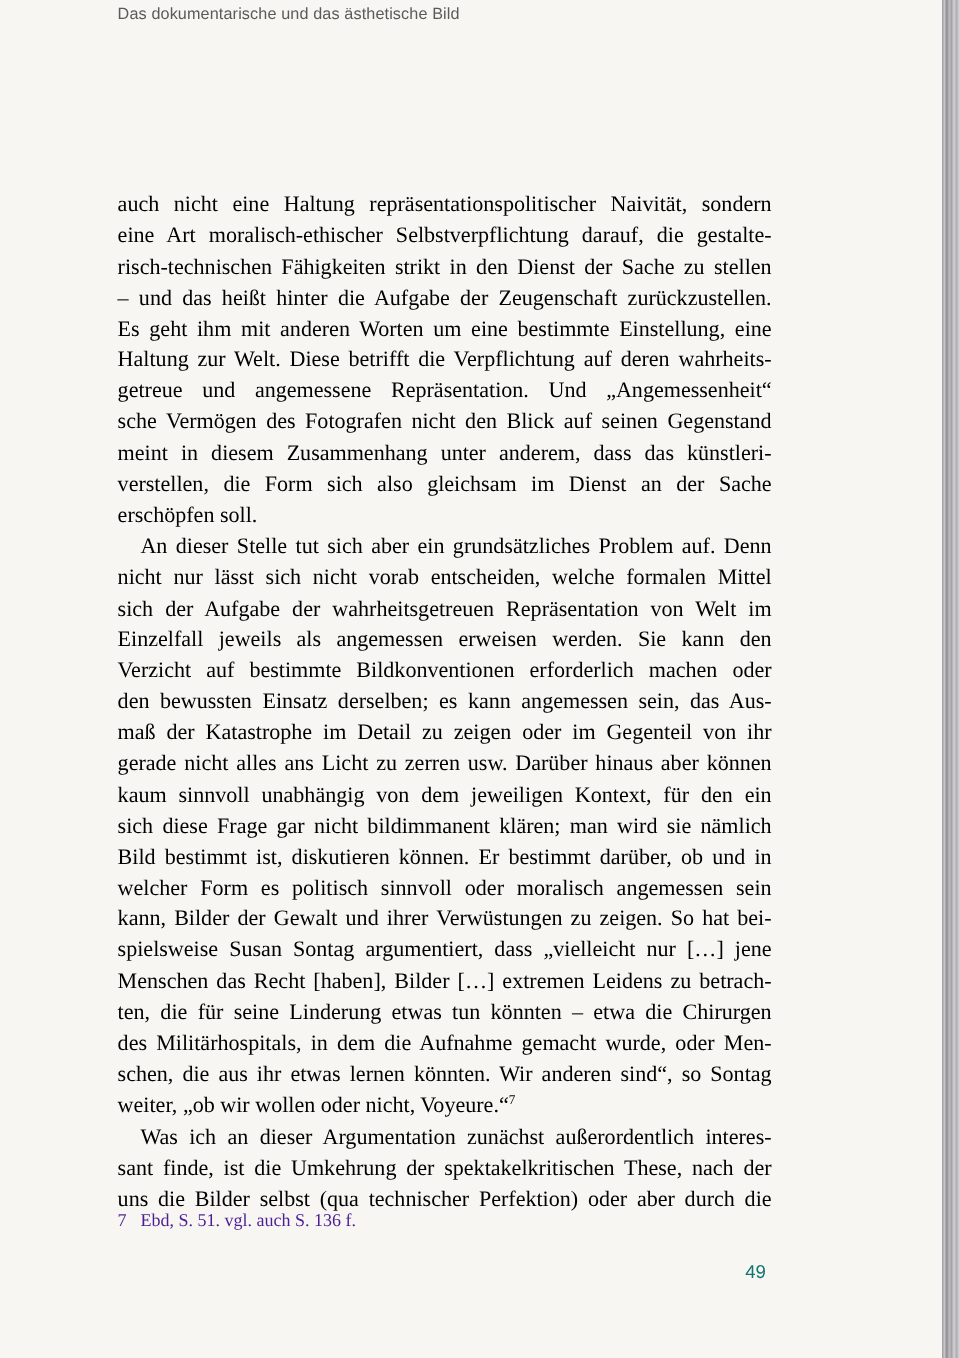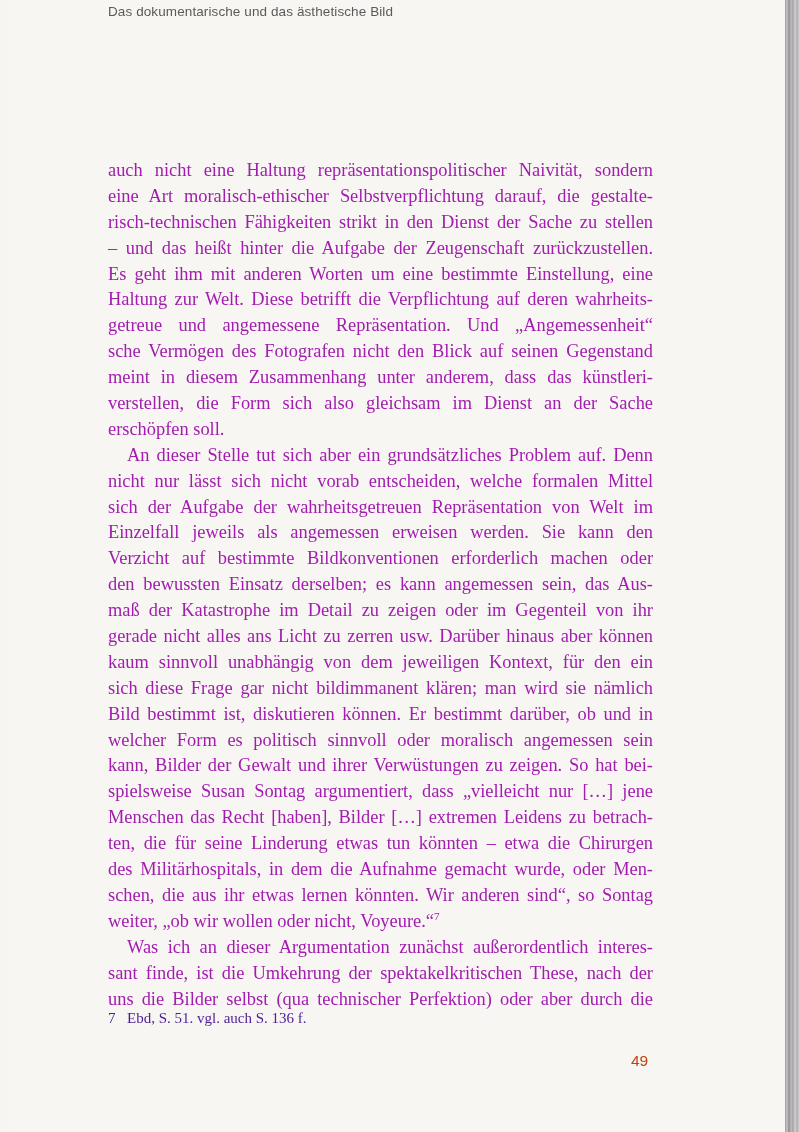--- a/index.html
+++ b/index.html
@@ -13,21 +13,20 @@
       overflow: hidden;
       background: #f7f5f1;
     }
     .page {
       position: absolute;
       left: 0;
       top: 0;
       width: 785px;
       height: 1132px;
       background: #f8f6f2;
-      margin-left: 10px;
     }
     .edge {
       position: absolute;
       top: 0;
       right: 0;
       width: 15px;
       height: 1132px;
       background: linear-gradient(to right, #9c9a9c 0px, #c8c6c8 2px, #8e8c90 4px, #bebcbe 6px, #a4a2a6 8px, #d4d2d4 10px, #b0aeb2 12px, #dcdadc 15px);
     }
     .running-head {
@@ -41,21 +40,21 @@
       white-space: nowrap;
     }
     .body-text {
       position: absolute;
       left: 98px;
       top: 158px;
       width: 545px;
       font-family: "Liberation Serif", serif;
       font-size: 18.4px;
       line-height: 25.9px;
-      color: #a21caf;
+      color: #000000;
     }
     .line {
       display: block;
       height: 25.9px;
       white-space: nowrap;
       text-align: justify;
       text-align-last: justify;
     }
     .line.last {
       text-align: center;
@@ -81,21 +80,21 @@
     .footnote .fn-num {
       display: inline-block;
       width: 19px;
     }
     .page-number {
       position: absolute;
       left: 621px;
       top: 1052px;
       font-family: "Liberation Sans", sans-serif;
       font-size: 15.5px;
-      color: #c2410c;
+      color: #0f766e;
     }
   </style>
 </head>
 <body>
 
 <div class="page">
   <div class="running-head">Das dokumentarische und das ästhetische Bild</div>
 
   <div class="body-text">
 

